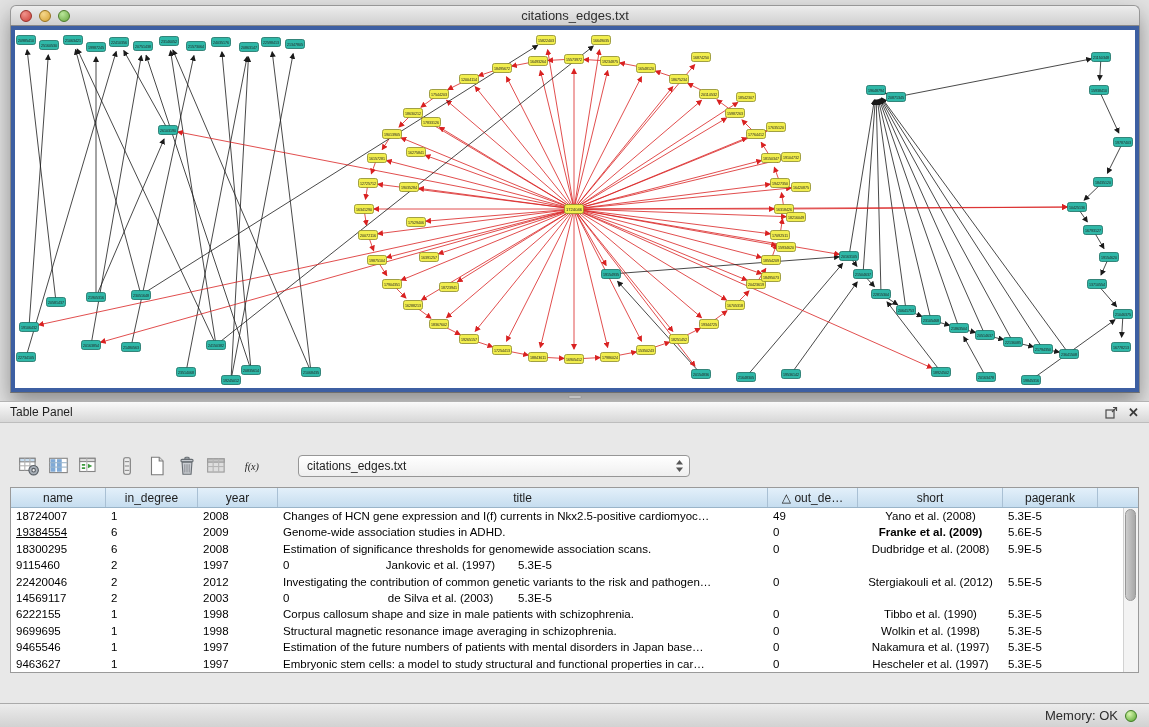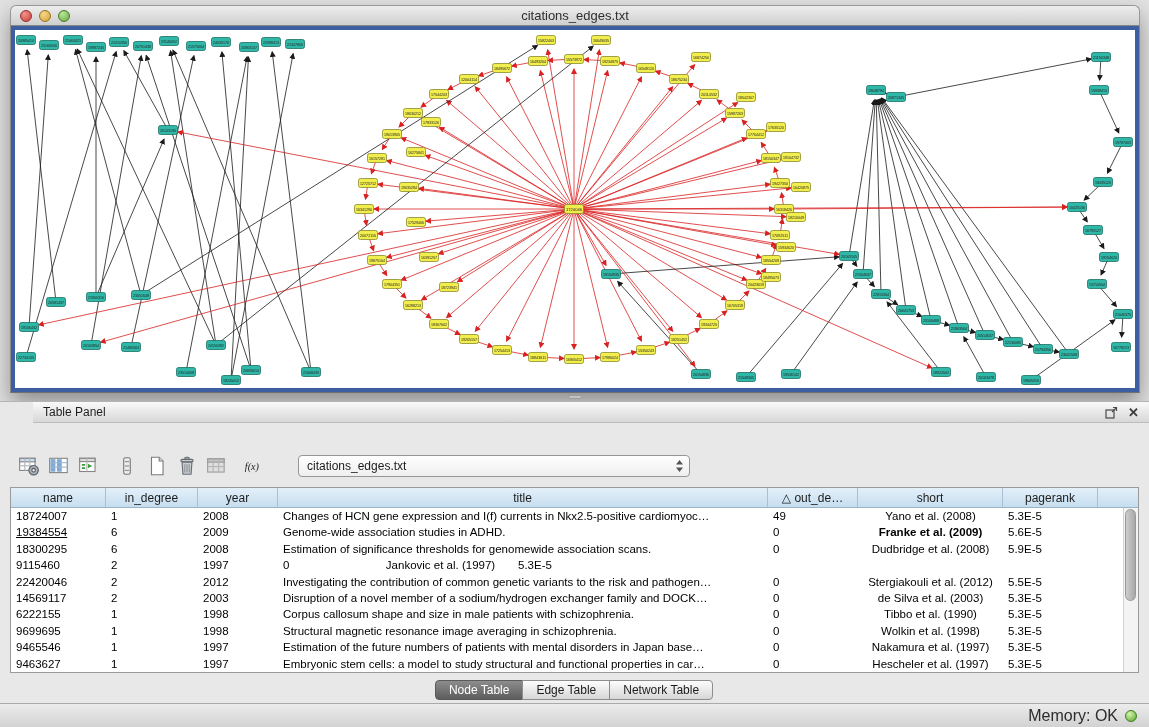--- a/index.html
+++ b/index.html
@@ -41,21 +41,21 @@
   }
 
   
   #table-panel {
     position:absolute; left:0; top:401px; width:1149px; height:302px;
     background:#e8e8e8; border-top:1px solid #b3b3b3;
   }
   .panel-header {
     height:21px; display:flex; align-items:center; justify-content:space-between;
     padding:8px 10px; font-size:12px; color:#1f1f1f;
-    background:linear-gradient(#fafafa,#d7d7d7); border-bottom:1px solid #bdbdbd;margin-left:33px;
+    background:linear-gradient(#fafafa,#d7d7d7); border-bottom:1px solid #bdbdbd;
   }
   .ph-icons { display:flex; align-items:center; gap:10px; }
   .ph-x { font-size:13px; font-weight:bold; color:#3a3a3a; line-height:13px; cursor:default; }
 
   .toolbar { display:flex; align-items:center; margin:30px 0 0 16px; height:26px; }
   .tbtn { width:26px; height:26px; border:none; background:transparent; padding:2px; margin-right:4px; }
   .tbtn.gap { margin-right:12px; }
   .tbtn svg { width:22px; height:22px; display:block; }
   .combo {
     margin-left:26px; width:392px; height:22px;
@@ -103,21 +103,21 @@
   }
   .tab:first-child { border-radius:4px 0 0 4px; }
   .tab:last-child  { border-radius:0 4px 4px 0; }
   .tab.active { background:linear-gradient(#8d8d8d,#5c5c5c); color:#fff; border-color:#5a5a5a; }
 
   
   .statusbar {
     position:absolute; left:0; bottom:0; width:1149px; height:24px;
     background:linear-gradient(#ececec,#d2d2d2); border-top:1px solid #aaa;
     display:flex; align-items:center; justify-content:flex-end;
-    padding-right:12px; gap:7px; font-size:16px; color:#2c2c2c;
+    padding-right:12px; gap:7px; font-size:13px; color:#2c2c2c;
   }
   .orb {
     width:12px; height:12px; border-radius:50%;
     background:radial-gradient(circle at 35% 30%, #d9f6ae, #54a42e);
     border:1px solid #3f7d22;
   }
 </style>
 </head>
 <body>
 
@@ -876,21 +876,20 @@
           <div class="td" style="width: 80px;">2012</div>
           <div class="td" style="width: 490px;">Investigating the contribution of common genetic variants to the risk and pathogen…</div>
           <div class="td" style="width: 90px;">0</div>
           <div class="td center" style="width: 145px;">Stergiakouli et al. (2012)</div>
           <div class="td" style="width: 95px;">5.5E-5</div>
         </div>
         <div class="tr">
           <div class="td" style="width: 95px;">14569117</div>
           <div class="td" style="width: 92px;">2</div>
           <div class="td" style="width: 80px;">2003</div>
-          <div class="td" style="width: 490px;">Disruption of a novel member of a sodium/hydrogen exchanger family and DOCK…</div>
           <div class="td" style="width: 90px;">0</div>
           <div class="td center" style="width: 145px;">de Silva et al. (2003)</div>
           <div class="td" style="width: 95px;">5.3E-5</div>
         </div>
         <div class="tr">
           <div class="td" style="width: 95px;">6222155</div>
           <div class="td" style="width: 92px;">1</div>
           <div class="td" style="width: 80px;">1998</div>
           <div class="td" style="width: 490px;">Corpus callosum shape and size in male patients with schizophrenia.</div>
           <div class="td" style="width: 90px;">0</div>
@@ -923,23 +922,18 @@
           <div class="td" style="width: 90px;">0</div>
           <div class="td center" style="width: 145px;">Hescheler et al. (1997)</div>
           <div class="td" style="width: 95px;">5.3E-5</div>
         </div>
       </div>
     <div class="vscroll">
       <div class="vthumb"></div>
     </div>
   </div>
 
-  <div class="tabs">
-    <button class="tab active">Node Table</button>
-    <button class="tab">Edge Table</button>
-    <button class="tab">Network Table</button>
-  </div>
 </div>
 
 <div class="statusbar">
   <span>Memory: OK</span>
   <span class="orb"></span>
 </div>
 
 </body></html>

